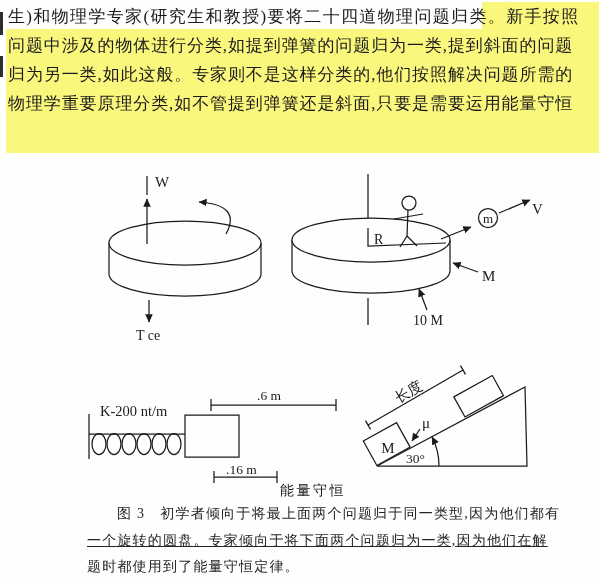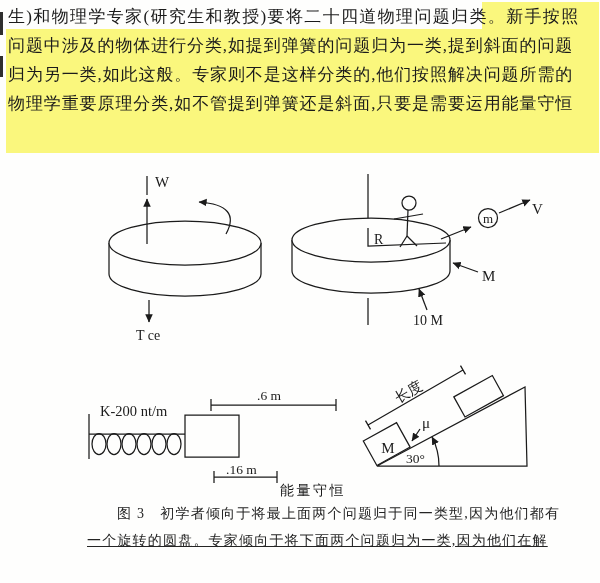--- a/index.html
+++ b/index.html
@@ -129,14 +129,15 @@
       </g>
       <text x="422" y="428" font-size="15">μ</text>
       <path class="ln" d="M420,429 L412,441" marker-end="url(#ah)"></path>
       <path class="ln" d="M439,466 A62,62 0 0 0 432,437" marker-end="url(#ah)"></path>
       <text x="406" y="463" font-size="13.5">30°</text>
     </g>
   </svg>
 
   <div class="cap" style="left:117px; top:505px;">图 3　初学者倾向于将最上面两个问题归于同一类型,因为他们都有</div>
   <div class="cap" style="left:87px;  top:532px;text-decoration:underline;">一个旋转的圆盘。专家倾向于将下面两个问题归为一类,因为他们在解</div>
+  <div class="cap" style="left:87px;  top:558px;">题时都使用到了能量守恒定律。</div>
 
 </div>
 
 </body></html>

